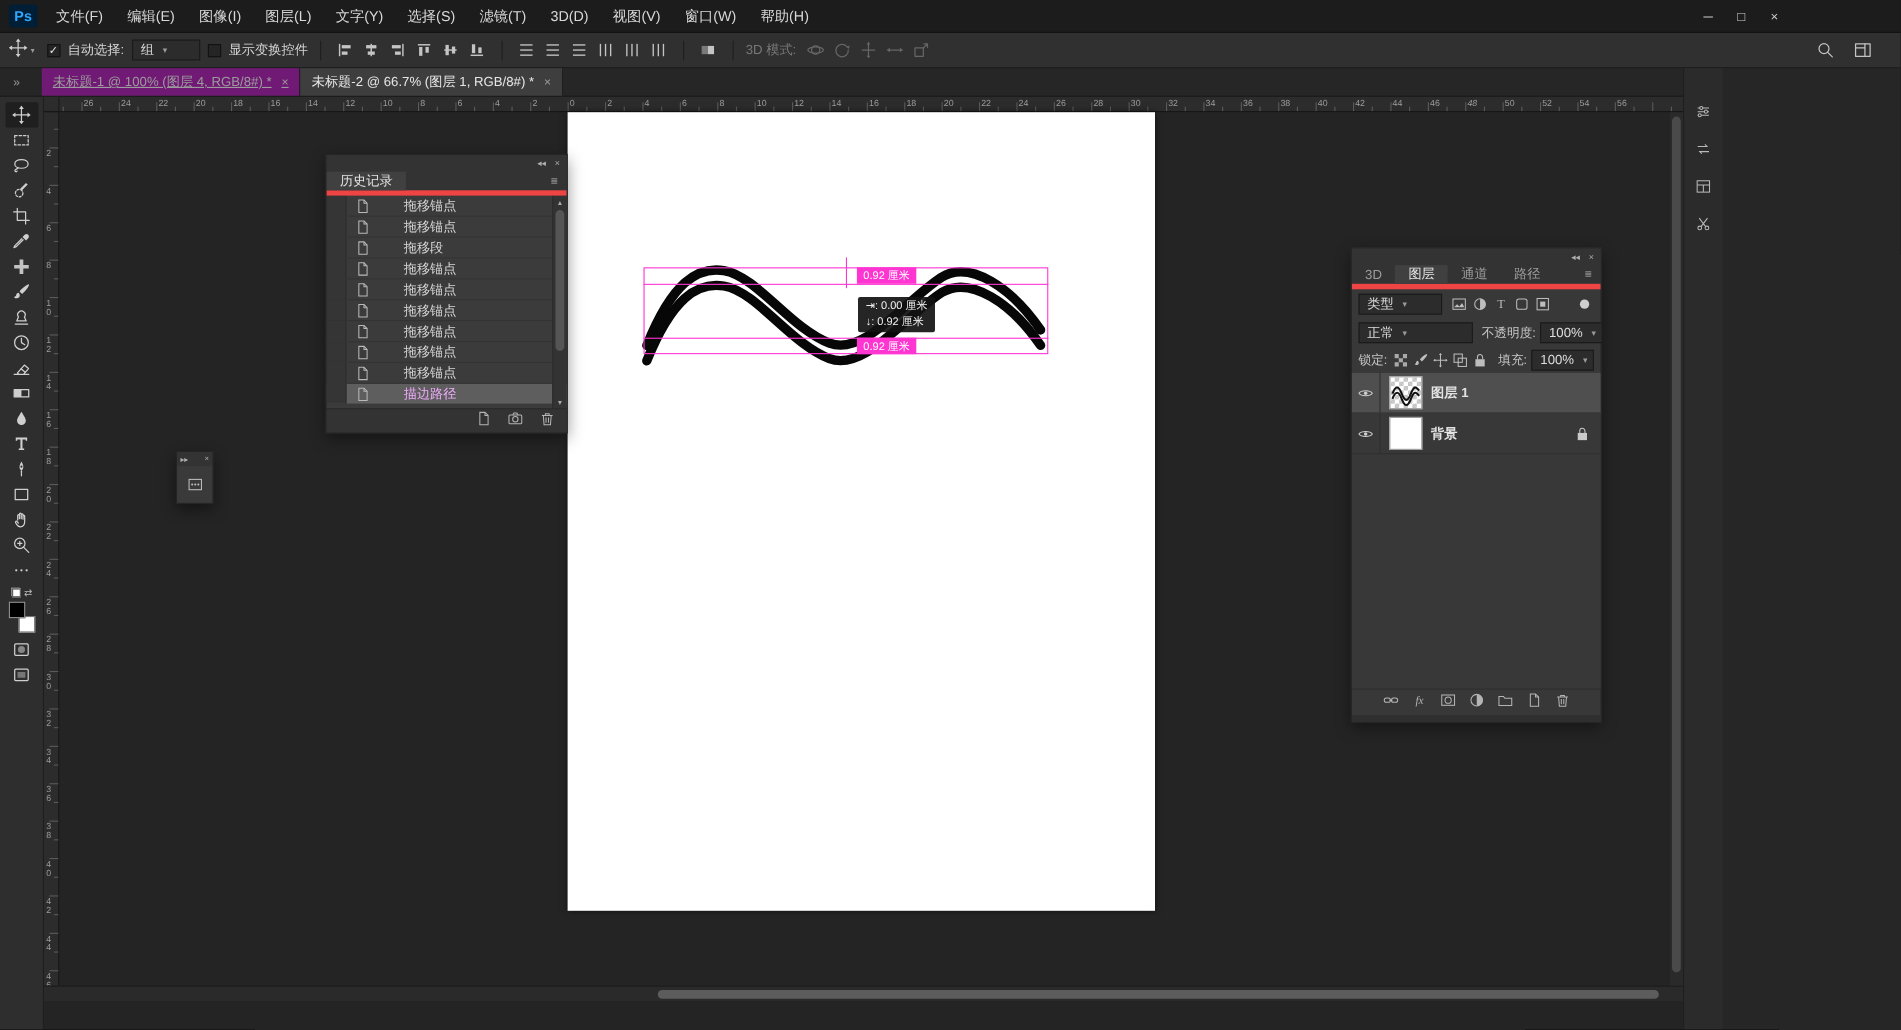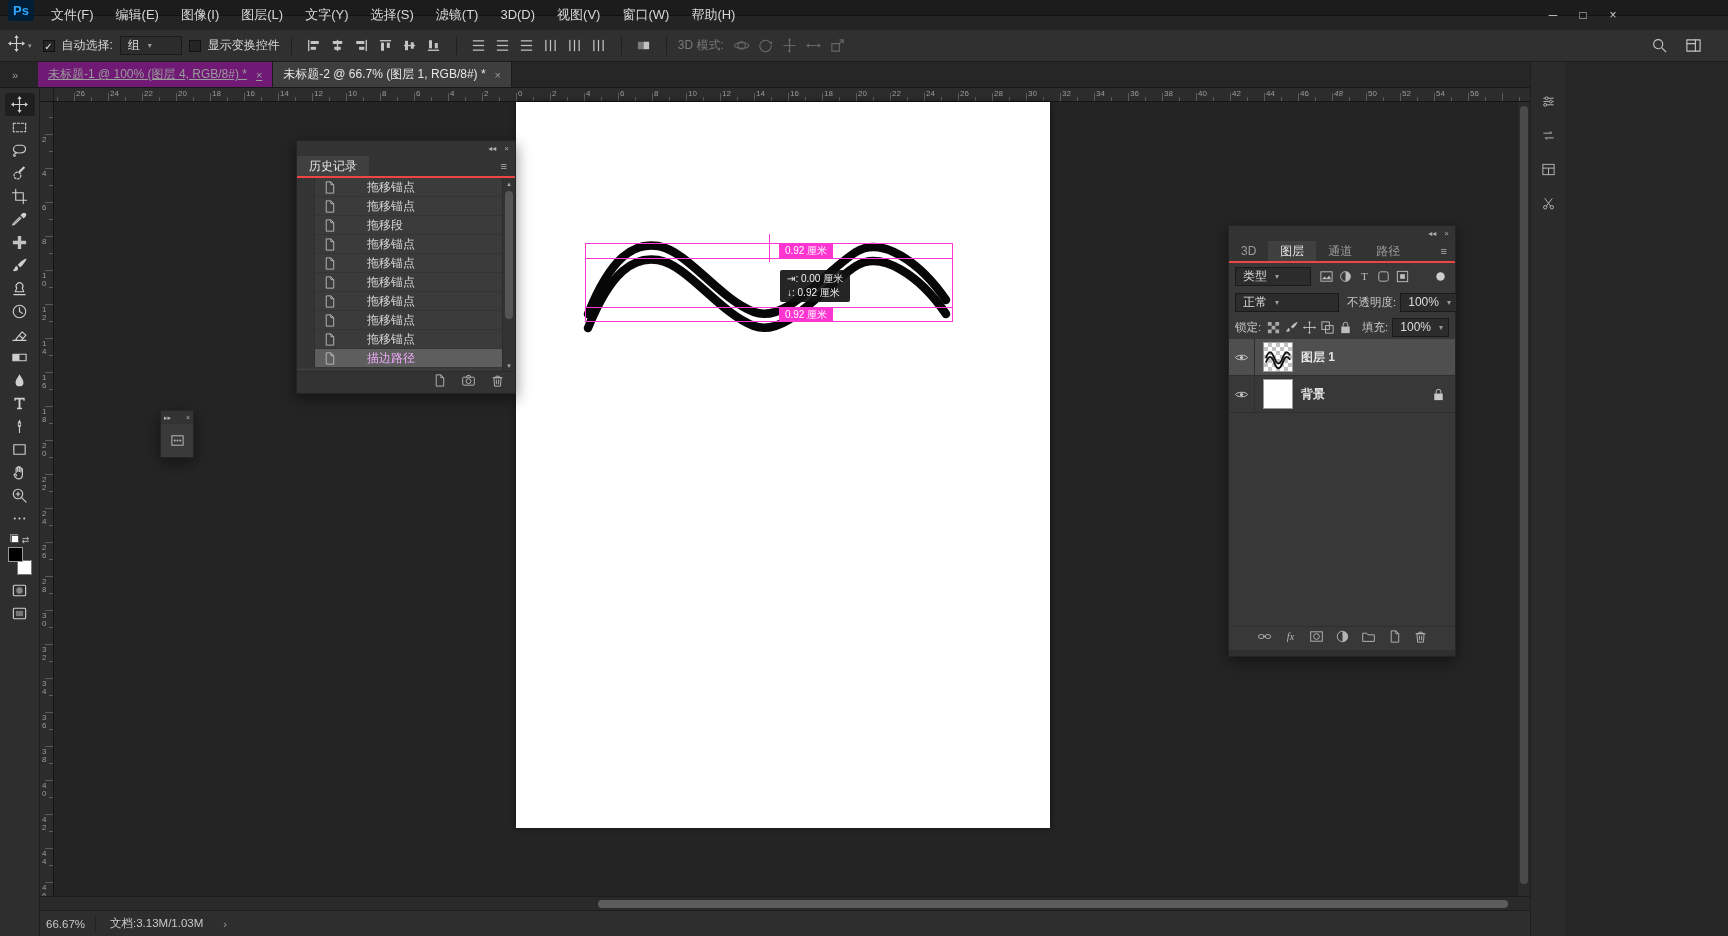--- a/index.html
+++ b/index.html
@@ -1,22 +1,22 @@
 <!DOCTYPE html>
 <html style="--magenta: #ff35d2;"><head>
 <meta charset="utf-8">
 <style>
   html,body{margin:0;padding:0;background:#111;}
   *{box-sizing:border-box;user-select:none;}
   .stage{position:relative;width:1728px;height:936px;overflow:hidden;
     font-family:"Liberation Sans","DejaVu Sans",sans-serif;color:#d2d2d2;background:#242424;}
 
   
-  .menubar{position:absolute;left:0;top:0;width:1728px;height:16px;background:#1c1c1c;
-    display:flex;border-bottom:1px solid #121212;}
+  .menubar{position:absolute;left:0;top:0;width:1728px;height:30px;background:#1c1c1c;
+    display:flex;align-items:center;border-bottom:1px solid #121212;}
   .ps-logo{width:26px;height:21px;margin-left:8px;margin-right:6px;border-radius:3px;
     background:#001e36;color:#31a8ff;font-weight:bold;font-size:13px;display:flex;align-items:center;justify-content:center;}
   .menu-item{padding:0 11px;font-size:13px;line-height:30px;color:#d8d8d8;cursor:default;}
   .win-controls{margin-left:auto;margin-right:100px;display:flex;}
   .win-controls span{width:30px;height:30px;display:flex;align-items:center;justify-content:center;
     font-size:12px;color:#cfcfcf;}
 
   
   .optionsbar{position:absolute;left:0;top:30px;width:1728px;height:32px;background:#303030;
     border-bottom:1px solid #1d1d1d;display:flex;align-items:center;padding:0 8px;gap:7px;}
@@ -93,21 +93,21 @@
   
   .dock-bg{position:absolute;left:1530px;top:62px;width:198px;height:874px;background:#262626;}
   .dock-strip{position:absolute;left:0;top:0;width:36px;height:100%;background:#2b2b2b;border-left:1px solid #1f1f1f;
     display:flex;flex-direction:column;align-items:center;padding-top:26px;gap:8px;}
   .dock-btn{width:30px;height:26px;display:flex;align-items:center;justify-content:center;color:#b9b9b9;}
 
   
   .panel{position:absolute;background:#383838;border:1px solid #242424;box-shadow:0 5px 14px rgba(0,0,0,.45);z-index:30;}
   .p-header{height:15px;background:#333;display:flex;align-items:center;justify-content:flex-end;gap:8px;
     padding:0 6px;font-size:8px;color:#b0b0b0;}
-  .p-tabs{height:22px;background:#333;border-bottom:2px solid #ef4444;display:flex;align-items:stretch;}
+  .p-tabs{height:22px;background:#333;border-bottom:5px solid #ef4444;display:flex;align-items:stretch;}
   .p-tab{padding:0 12px;display:flex;align-items:center;font-size:12px;color:#9c9c9c;}
   .p-tab.active{background:#404040;color:#e5e5e5;}
   .p-menu{margin-left:auto;display:flex;align-items:center;padding:0 8px;color:#b5b5b5;font-size:11px;}
 
   
   .history{left:296px;top:140px;width:220px;}
   .hlist{position:relative;height:193px;background:#3b3b3b;overflow:hidden;}
   .hrow{height:19px;display:flex;align-items:center;border-bottom:1px solid #343434;padding-right:14px;}
   .hrow.selected{background:#5e5e5e;}
   .hrow.selected .hlabel{color:#f0abfc;}
@@ -741,25 +741,20 @@
       </div>
     </div>
   </div>
 
   <div class="hscroll">
       <div class="thumb"></div>
     </div>
   <div class="vscroll">
       <div class="thumb"></div>
     </div>
-  <div class="statusbar">
-    <span class="zoom-field">66.67%</span>
-    <span class="doc-info">文档:3.13M/1.03M</span>
-    <span class="status-chev">›</span>
-  </div>
 
   <div class="dock-bg">
     <div class="dock-strip" id="dock-icons">
         <div class="dock-btn">
           <svg viewBox="0 0 16 16" width="15" height="15">
             <path d="M2.5 4.5h11M2.5 8h11M2.5 11.5h11" stroke="currentColor"></path>
             <g fill="#2b2b2b" stroke="currentColor">
               <circle cx="6" cy="4.5" r="1.5"></circle>
               <circle cx="10.5" cy="8" r="1.5"></circle>
               <circle cx="4.5" cy="11.5" r="1.5"></circle>

